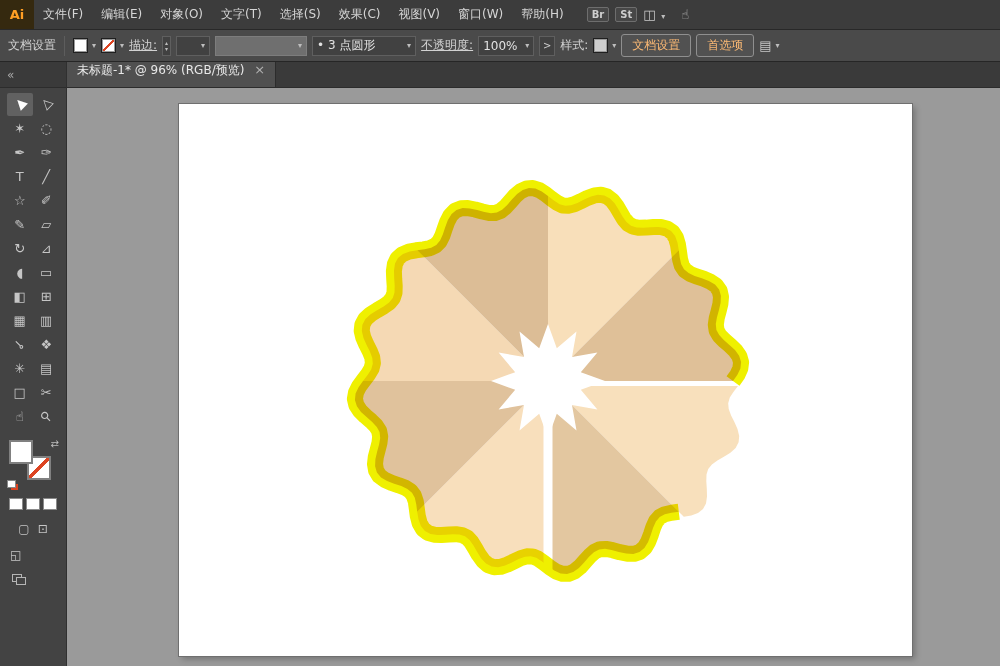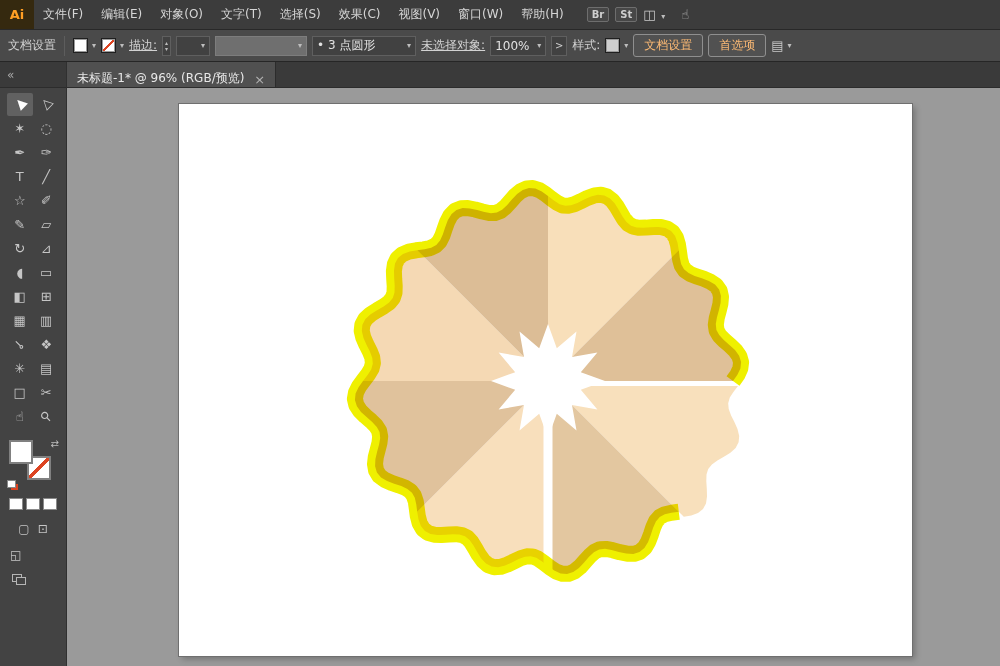--- a/index.html
+++ b/index.html
@@ -69,21 +69,21 @@
   .screen-row { margin:12px 0 0 10px; color:#c6c6c6; font-size:12px; }
   .cascade { position:relative; width:14px; height:11px; margin:12px 0 0 12px; }
   .cascade span { position:absolute; width:10px; height:8px; border:1px solid #b5b5b5;
                   background:#434343; }
   .cascade span:nth-child(2) { left:4px; top:3px; }
 
   .workspace { flex:1; display:flex; flex-direction:column; }
   .tabbar { height:26px; background:#3a3a3a; border-bottom:1px solid #2c2c2c;
             display:flex; align-items:stretch; }
   .tab { background:#505050; color:#e8e8e8; font-size:12px; display:flex;
-         align-items:flex-end; gap:10px; padding:0 10px; border-right:1px solid #2c2c2c; }
+         align-items:flex-start; gap:10px; padding:0 10px; border-right:1px solid #2c2c2c; }
   .tab-close { color:#b2b2b2; font-size:13px; }
 
   .canvas { flex:1; position:relative; background:#9a9a9a; }
   .artboard { position:absolute; left:112px; top:16px; width:733px; height:552px;
               background:#fff; box-shadow:0 0 0 1px #6f6f6f, 3px 3px 6px rgba(0,0,0,0.25); }
   .artboard svg { position:absolute; left:0; top:0; }
 </style>
 </head>
 <body>
 
@@ -140,21 +140,21 @@
   </span>
 
   <span class="dd" style="width:104px">
     <span>
       <span>•</span>
       <span>3 点圆形</span>
     </span>
     <span class="caret">▾</span>
   </span>
 
-  <span class="linklabel">未选择对象:</span>
+  <span class="linklabel">不透明度:</span>
   <span class="dd" style="width:56px">
     <span>100%</span>
     <span class="caret">▾</span>
   </span>
   <span class="xbtn">&gt;</span>
 
   <span>样式:</span>
   <span class="ddgroup">
     <span class="swatch" style="background:#cfcfcf"></span>
     <span class="caret">▾</span>

